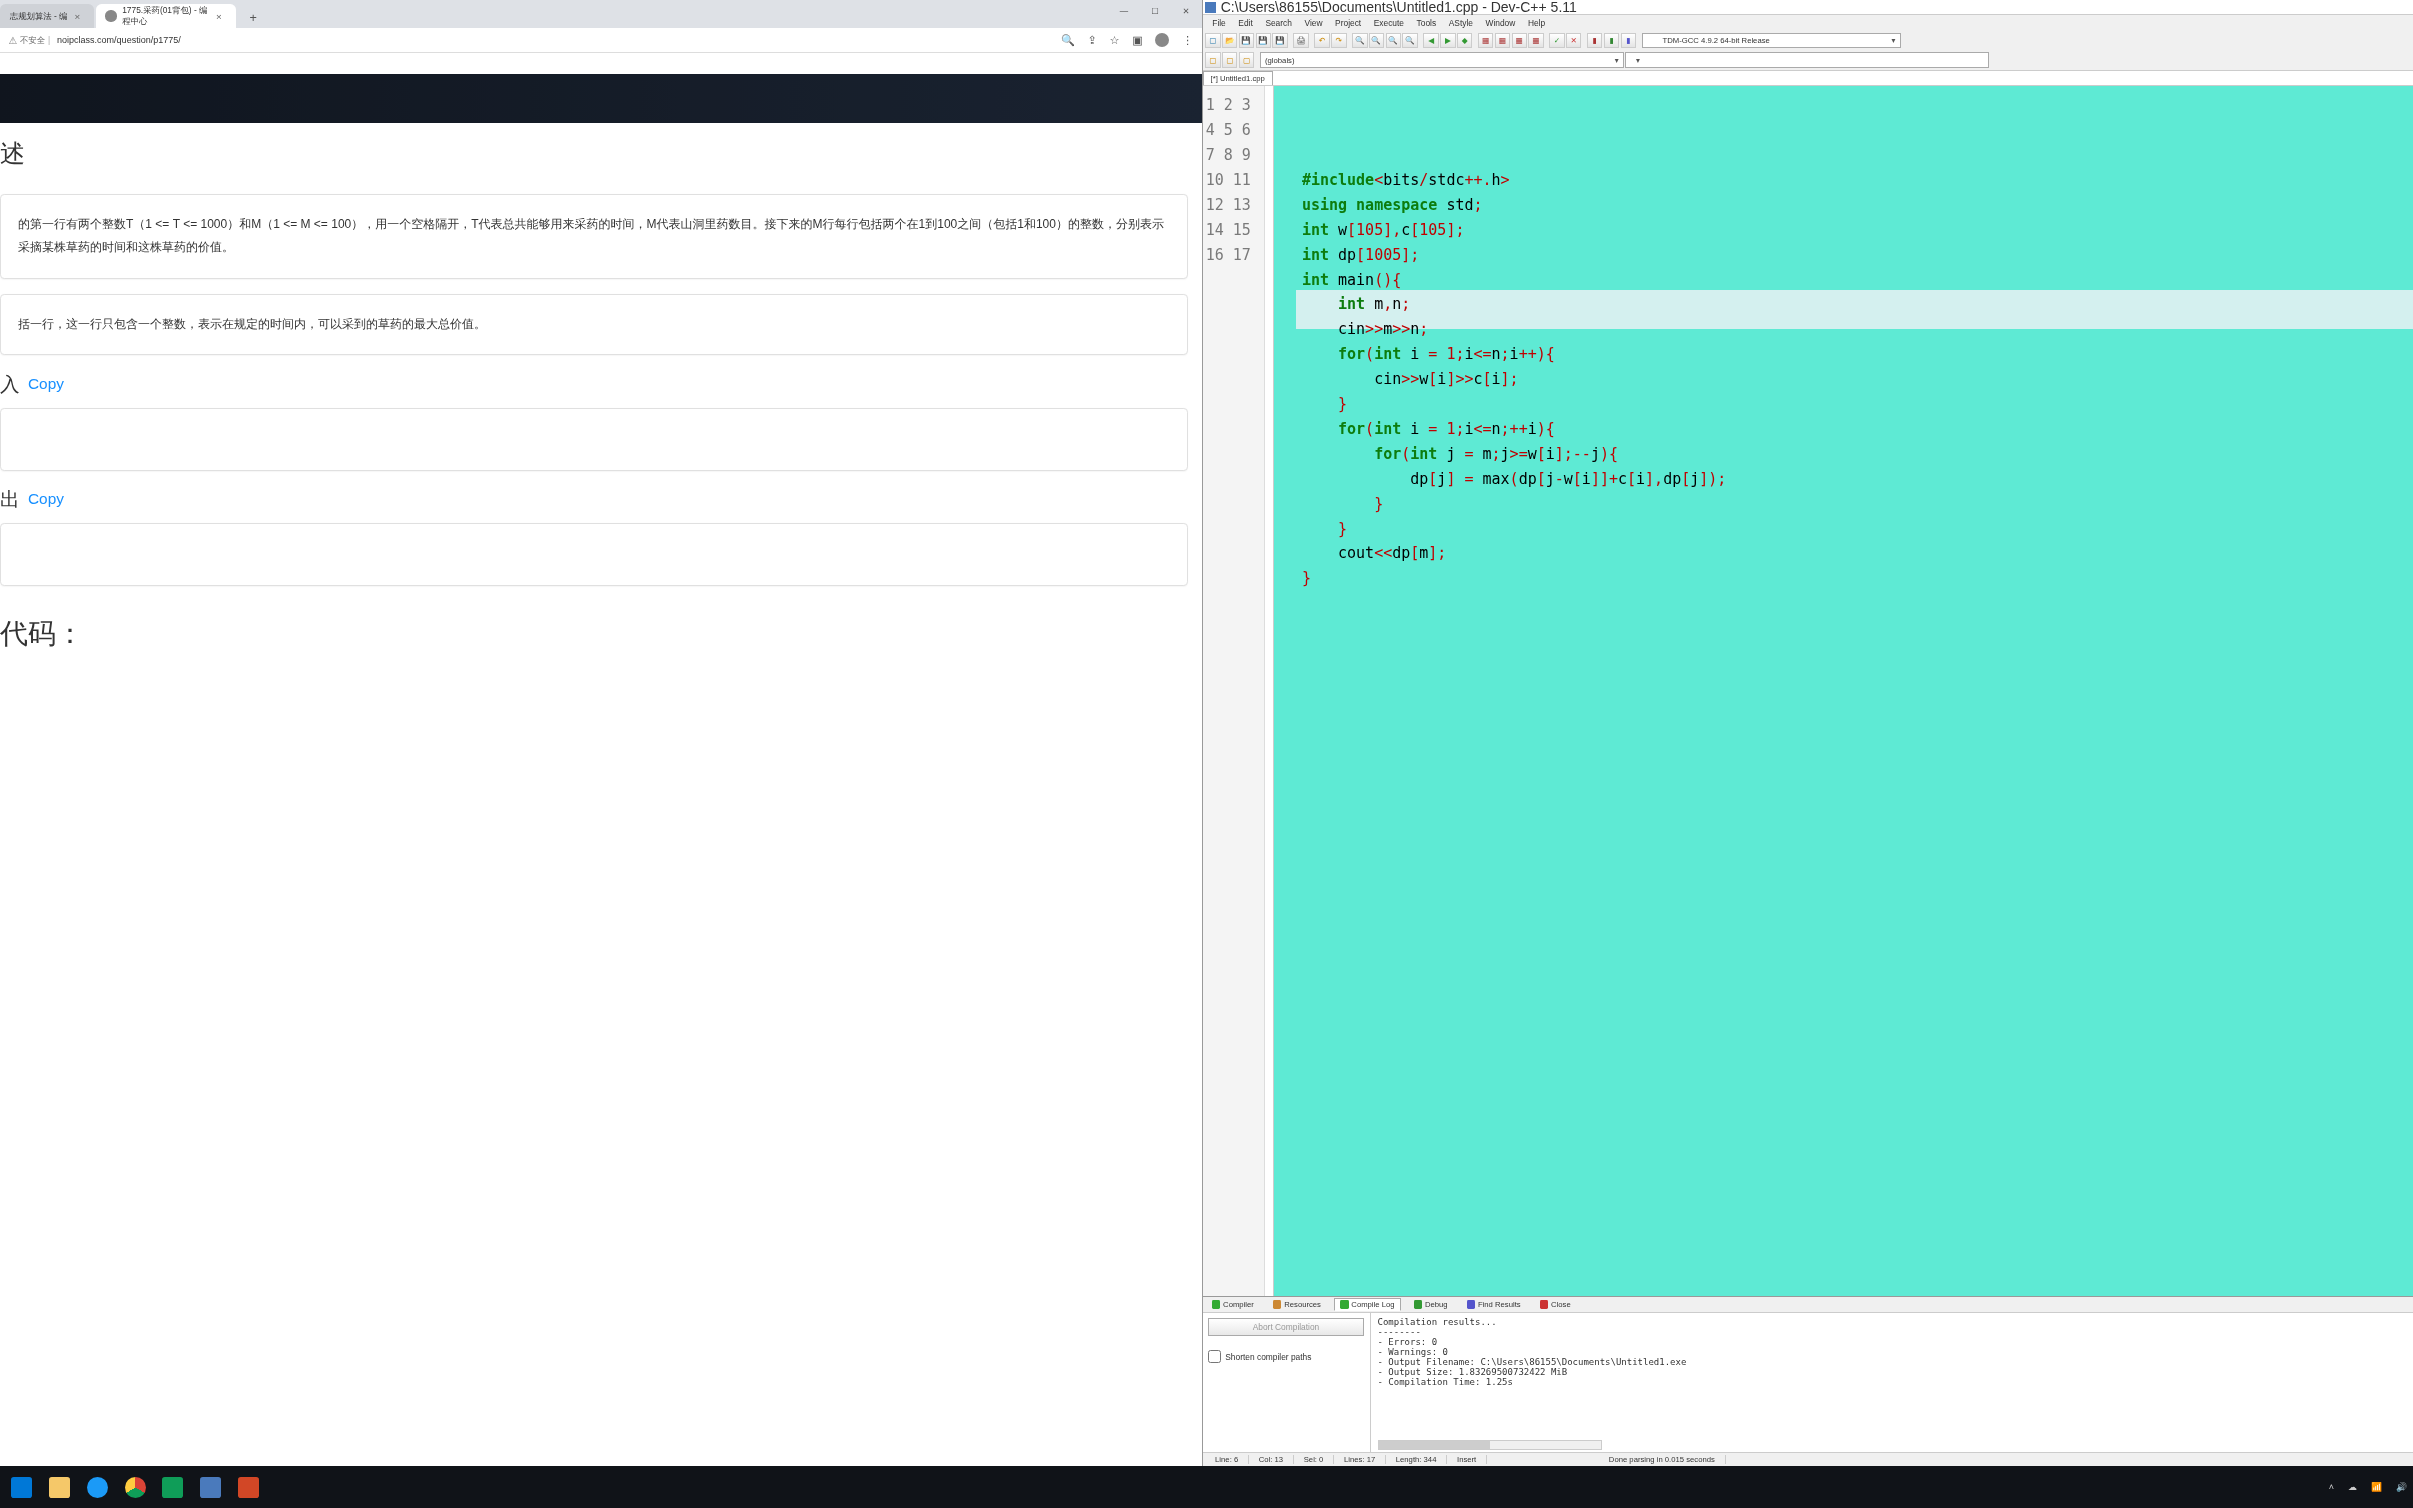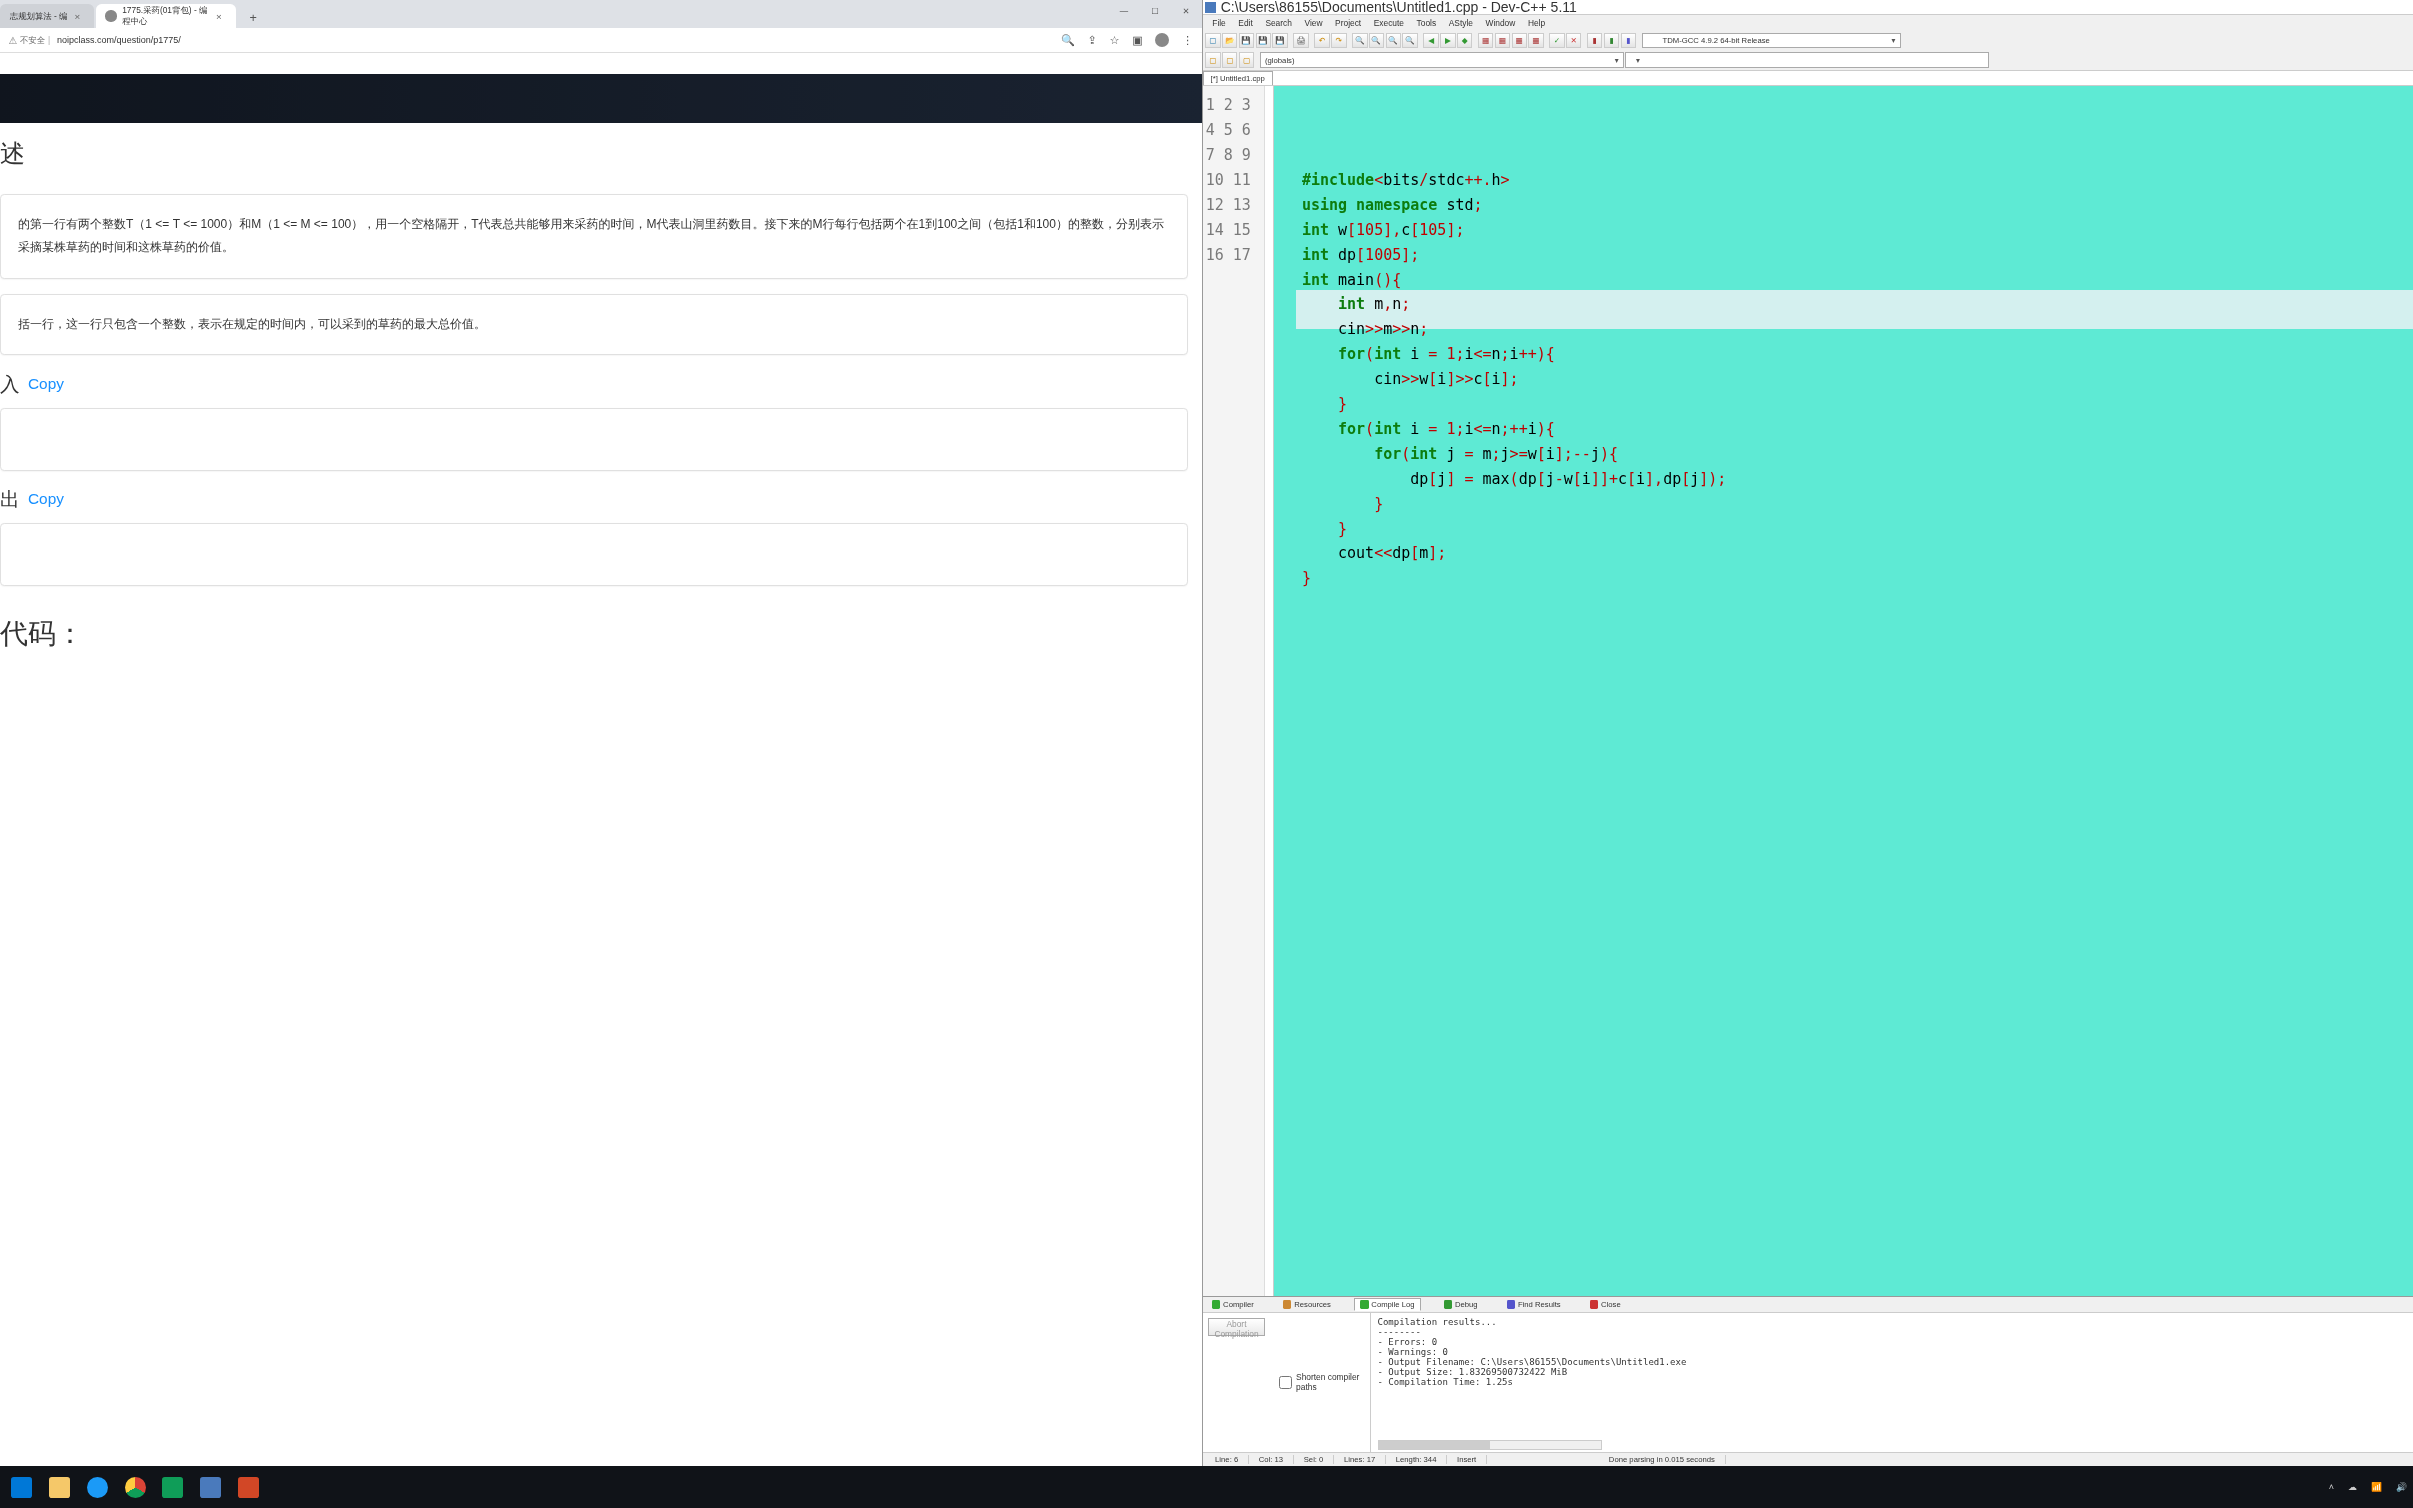--- a/index.html
+++ b/index.html
@@ -54,27 +54,27 @@
   .code { flex: 1; padding: 7px 0 7px 5.6px; line-height: 1.66; white-space: pre; color: #000; position: relative; margin-left: 22px; }
   .hl-line { position: absolute; left: 0; right: 0; height: 39px; background: #d4f0ef; z-index: 0; }
   .code-content { position: relative; z-index: 1; }
   .kw { color: #0d7c0d; font-weight: bold; }
   .pp { color: #0d7c0d; font-weight: bold; }
   .num { color: #c00000; }
   .sym { color: #c00000; }
   .brace { color: #c00000; }
   .foldcol { width: 9.8px; background: #fff; border-right: 0.7px solid #ccc; }
   
-  .dev-bottom-tabs { height: 15.4px; background: #f0f0f0; border-top: 0.7px solid #999; display: flex; align-items: center; padding: 0 2.8px; gap: 16px; font-size: 7.7px; }
+  .dev-bottom-tabs { height: 15.4px; background: #f0f0f0; border-top: 0.7px solid #999; display: flex; align-items: center; padding: 0 2.8px; gap: 6px; font-size: 7.7px; }
   .btab { display: flex; align-items: center; gap: 2.8px; padding: 1.4px 5.6px; border: 0.7px solid transparent; }
   .btab.active { background: #fff; border: 0.7px solid #aaa; border-bottom-color: #fff; }
   .btab .bicon { width: 8.4px; height: 8.4px; border-radius: 1.4px; }
   
   .dev-output { height: 140px; background: #fff; display: flex; border-top: 0.7px solid #ccc; font-size: 8.4px; }
-  .out-left { width: 168px; border-right: 0.7px solid #ccc; padding: 5.6px; display: flex; flex-direction: row; gap: 14px; }
+  .out-left { width: 168px; border-right: 0.7px solid #ccc; padding: 5.6px; display: flex; flex-direction: column; gap: 14px; }
   .out-left button { height: 18px; border: 0.7px solid #aaa; background: linear-gradient(#fff,#e8e8e8); color: #999; font-size: 8.4px; }
   .out-left label { display: flex; align-items: center; gap: 4.2px; font-size: 8.4px; }
   .out-right { flex: 1; padding: 4.2px 7px; font-family: Consolas, monospace; font-size: 9px; white-space: pre; color: #333; overflow: hidden; position: relative; }
   .out-scroll { position: absolute; bottom: 1.4px; left: 7px; width: 224px; height: 9.8px; background: #f0f0f0; border: 0.7px solid #ccc; }
   .out-scroll .thumb { height: 100%; width: 50%; background: #cdcdcd; }
   
   .dev-status { height: 15.4px; background: #f0f0f0; border-top: 0.7px solid #ccc; display: flex; align-items: center; font-size: 7.7px; padding: 0 2.8px; }
   .dev-status .cell { padding: 0 9.8px; border-right: 0.7px solid #ccc; }
   
   

